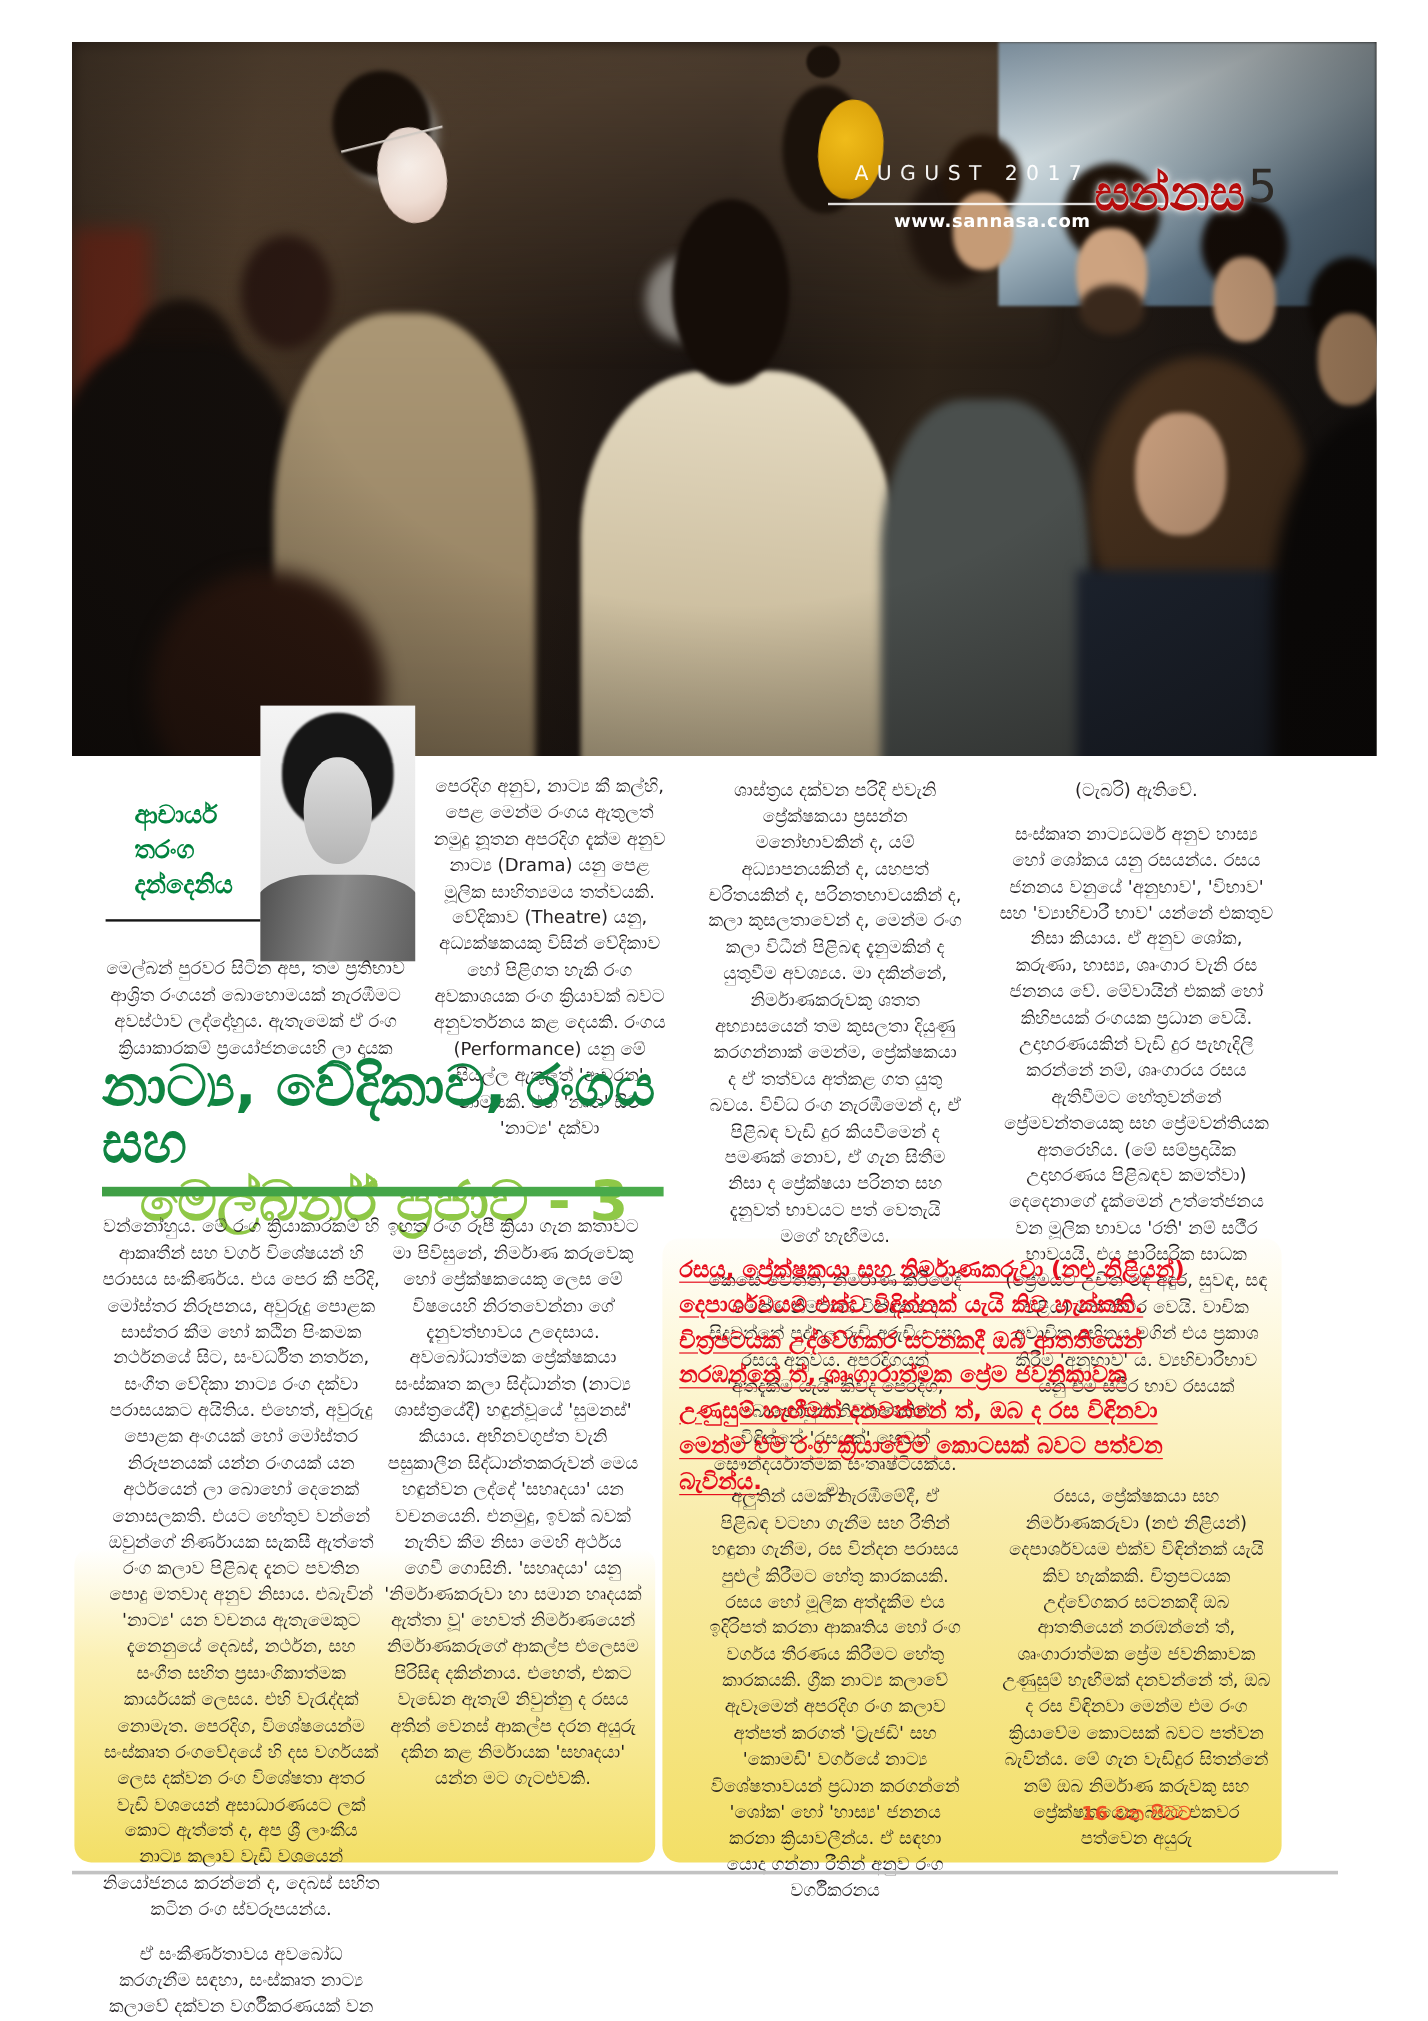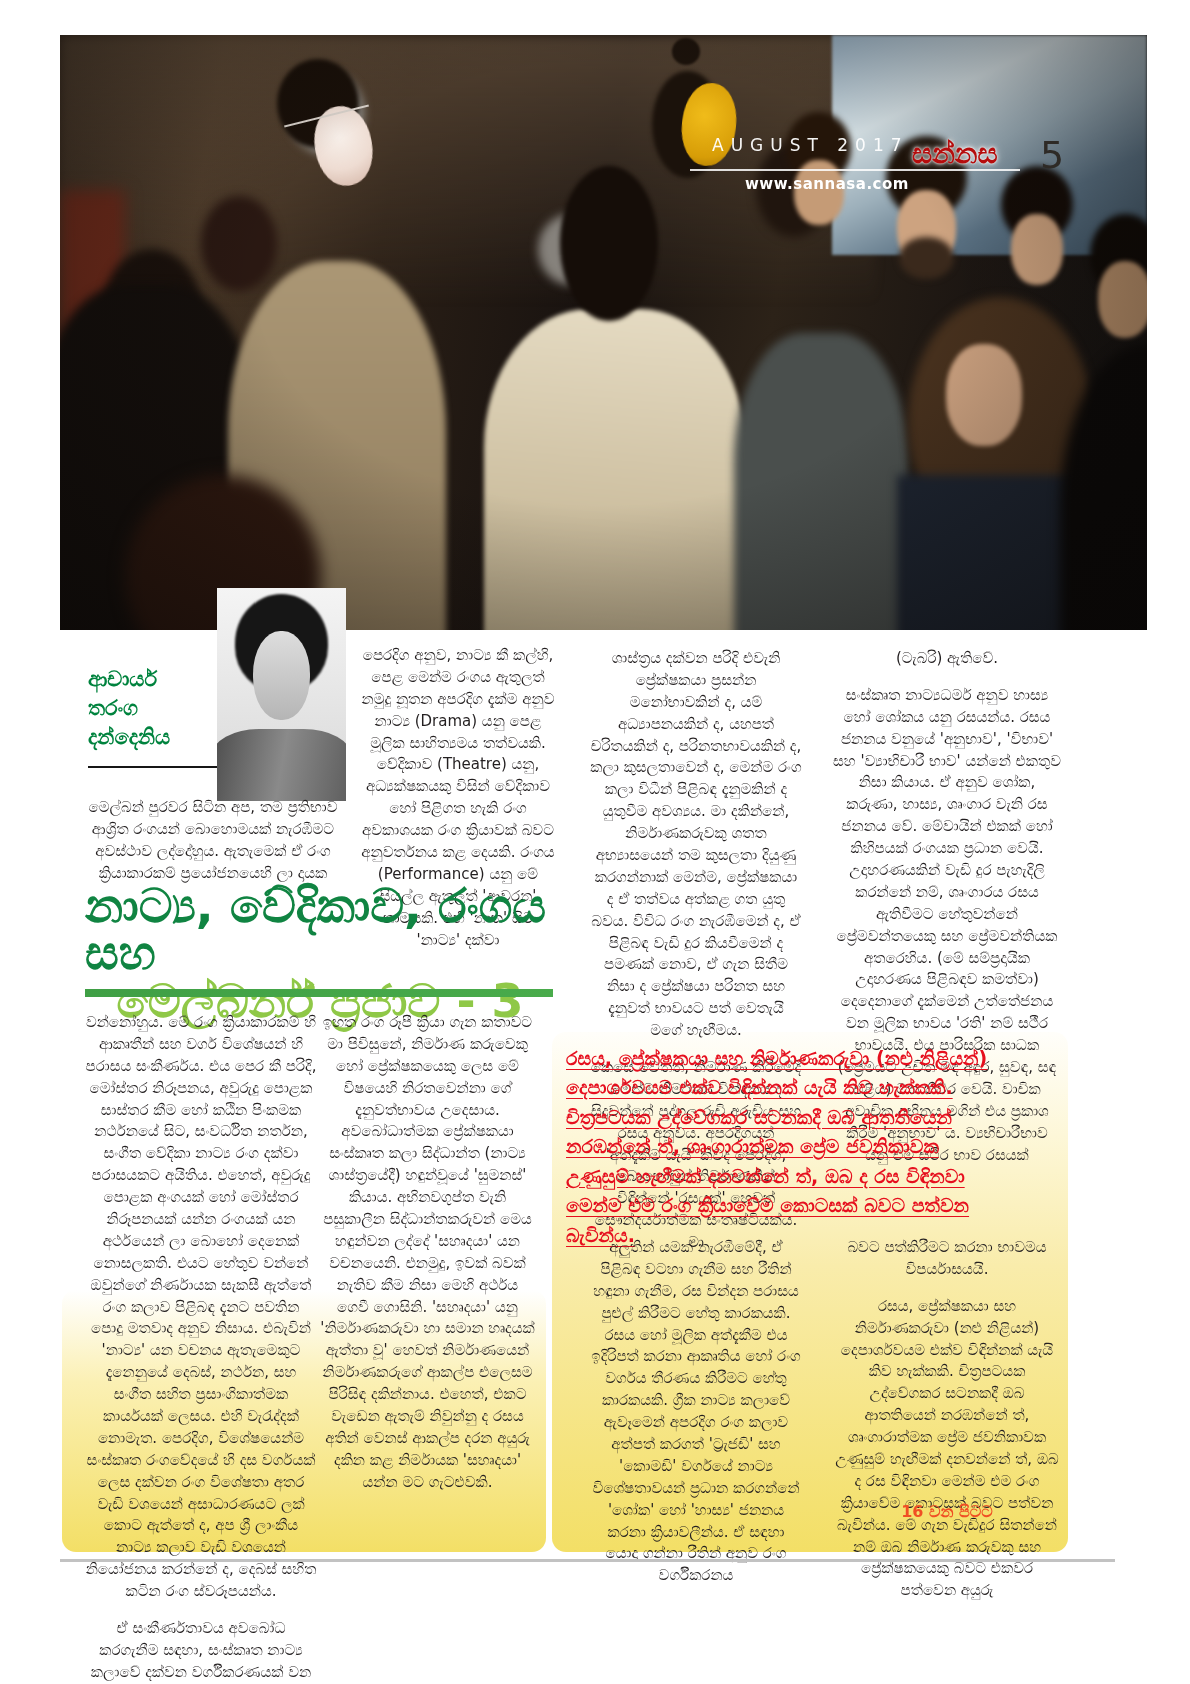--- a/index.html
+++ b/index.html
@@ -10,25 +10,25 @@
   }
   .abs{position:absolute;}
   
   .photo{left:60px;top:35px;width:1055px;height:595px;overflow:hidden;background:#1a1411;padding-left:32px;}
   .photo .sh{position:absolute;}
   .vignette{left:0;top:0;right:0;bottom:0;
     background:radial-gradient(ellipse at 50% 42%, rgba(0,0,0,0) 45%, rgba(8,6,5,.55) 100%);}
   .hdr-date{color:rgba(255,255,255,.95);font-size:17px;letter-spacing:7px;font-weight:400;}
   .hdr-line{height:2px;background:rgba(255,255,255,.85);}
   .hdr-site{color:#ffffff;font-size:15px;font-weight:700;letter-spacing:.5px;}
-  .masthead{color:#b50d0d;font-size:28px;font-weight:700;
+  .masthead{color:#b50d0d;font-size:41px;font-weight:700;
     text-shadow:0 0 2px #fff,0 0 5px rgba(255,255,255,.9),0 0 10px rgba(255,255,255,.5);text-align:center;}
   .pagenum{color:#2e2a26;font-size:38px;font-weight:400;}
   
-  .author-name{color:#00833e;font-size:21px;font-weight:600;line-height:1.38;}
+  .author-name{color:#00833e;font-size:21px;font-weight:600;line-height:1.38;margin-left:24px;}
   .author-rule{background:#161616;height:2px;}
   .portrait{background:linear-gradient(180deg,#f4f4f4,#d8d8d8);overflow:hidden;}
   .portrait .sh{position:absolute;}
   
   .headline1{color:#108442;font-size:47px;font-weight:800;letter-spacing:0;line-height:1;}
   .headline2{color:#8fc847;font-size:46px;font-weight:800;line-height:1;}
   .headline-rule{background:linear-gradient(90deg,#3f9f45,#49ab4b);height:8px;}
   
   .col{font-size:15px;line-height:1.46;text-align:center;}
   .col p{margin:0 0 15px 0;}
@@ -138,19 +138,18 @@
   <p>ඉහත රංග රූපී ක්‍රියා ගැන කතාවට මා පිවිසුනේ, නිර්මාණ කරුවෙකු හෝ ප්‍රේක්ෂකයෙකු ලෙස මේ විෂයෙහි නිරතවෙන්නා ගේ දැනුවත්භාවය උදෙසාය. අවබෝධාත්මක ප්‍රේක්ෂකයා සංස්කෘත කලා සිද්ධාන්ත (නාට්‍ය ශාස්ත්‍රයේදී) හඳුන්වූයේ 'සුමනස්' කියාය. අභිනවගුප්ත වැනි පසුකාලීන සිද්ධාන්තකරුවන් මෙය හඳුන්වන ලද්දේ 'සහෘදයා' යන වචනයෙනි. එනමුදු, ඉවක් බවක් නැතිව කීම නිසා මෙහි අර්ථය ගෙවී ගොසිනි. 'සහෘදයා' යනු 'නිර්මාණකරුවා හා සමාන හෘදයක් ඇත්තා වූ' හෙවත් නිර්මාණයෙන් නිර්මාණකරුගේ ආකල්ප එලෙසම පිරිසිඳ දකින්නාය. එහෙත්, එකට වැඩෙන ඇතැම් නිවුන්නු ද රසය අතින් වෙනස් ආකල්ප දරන අයුරු දකින කළ නිර්මායක 'සහෘදයා' යන්න මට ගැටළුවකි.</p>
 
 </div>
 
 <div class="abs pull-quote" style="left:566px;top:1044px;width:438px;">රසය, ප්‍රේක්ෂකයා සහ නිර්මාණකරුවා (නළු නිළියන්) දෙපාර්ශවයම එක්ව විඳින්නක් යැයි කිව හැක්කකි. චිත්‍රපටයක උද්වේගකර සටනකදී ඔබ ආතතියෙන් නරඹන්නේ ත්, ශෘංගාරාත්මක ප්‍රේම ජවනිකාවක උණුසුම් හැඟීමක් දනවන්නේ ත්, ඔබ ද රස විඳිනවා මෙන්ම එම රංග ක්‍රියාවේම කොටසක් බවට පත්වන බැවින්ය.</div>
 
 <div class="abs col" style="left:590px;top:1237px;width:212px;">
   <p>අලුතින් යමක් නැරඹීමේදී, ඒ පිළිබඳ වටහා ගැනීම සහ රීතින් හඳුනා ගැනීම, රස වින්දන පරාසය පුළුල් කිරීමට හේතු කාරකයකි. රසය හෝ මූලික අත්දැකීම එය ඉදිරිපත් කරනා ආකෘතිය හෝ රංග වර්ගය තීරණය කිරීමට හේතු කාරකයකි. ග්‍රීක නාට්‍ය කලාවේ ඇවෑමෙන් අපරදිග රංග කලාව අත්පත් කරගත් 'ට්‍රැජඩි' සහ 'කොමඩි' වර්ගයේ නාට්‍ය විශේෂතාවයන් ප්‍රධාන කරගන්නේ 'ශෝක' හෝ 'හාස්‍ය' ජනනය කරනා ක්‍රියාවලීන්ය. ඒ සඳහා යොදා ගන්නා රීතින් අනුව රංග වර්ගීකරනය</p>
 </div>
 <div class="abs col" style="left:833px;top:1237px;width:228px;">
-  <p>බවට පත්කිරීමට කරනා භාවමය විපර්යාසයයි.</p>
   <p>රසය, ප්‍රේක්ෂකයා සහ නිර්මාණකරුවා (නළු නිළියන්) දෙපාර්ශවයම එක්ව විඳින්නක් යැයි කිව හැක්කකි. චිත්‍රපටයක උද්වේගකර සටනකදී ඔබ ආතතියෙන් නරඹන්නේ ත්, ශෘංගාරාත්මක ප්‍රේම ජවනිකාවක උණුසුම් හැඟීමක් දනවන්නේ ත්, ඔබ ද රස විඳිනවා මෙන්ම එම රංග ක්‍රියාවේම කොටසක් බවට පත්වන බැවින්ය. මේ ගැන වැඩිදුර සිතන්නේ නම් ඔබ නිර්මාණ කරුවකු සහ ප්‍රේක්ෂකයෙකු බවට එකවර පත්වෙන අයුරු</p>
 </div>
 
 <div class="abs continuation" style="left:833px;top:1502px;width:228px;">16 වන පිටට</div>
 
 <div class="abs bottom-rule" style="left:60px;top:1559px;width:1055px;"></div>
 
 </body></html>

